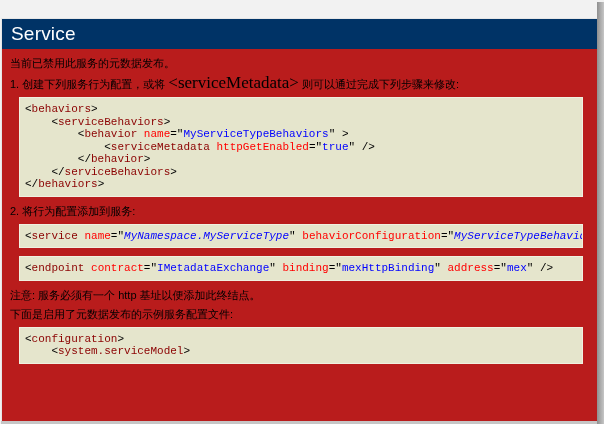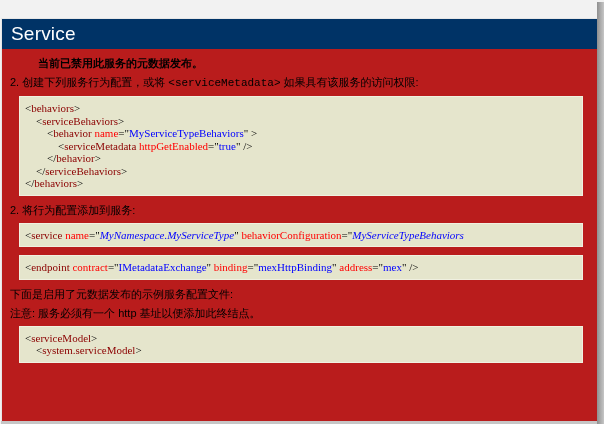--- a/index.html
+++ b/index.html
@@ -25,29 +25,29 @@
     background:#003366;color:#ffffff;
     font-size:19px;font-weight:normal;
     padding:4px 5px 6px 9px;height:20px;
     letter-spacing:0.2px;
   }
   #content{
     padding:8px 12px 0 8px;
     font-size:11px;color:#000000;
   }
   #content p{margin:0 0 6px 0;line-height:13px;}
-  #content p.b{font-weight:bold;margin-left:28px;}
+  #content p.b{font-weight:normal;}
   code.inline{
-    font-family:Liberation Mono, monospace;
-    font-size:11px;color:#000;
+    font-family:Liberation Serif, serif;
+    font-size:17px;color:#000;
   }
   pre.codeblock{
     background:#e5e5cc;border:1px solid #f0f0e0;
     margin:2px 2px 8px 9px;padding:5px;
-    font-family:Liberation Serif, serif;
+    font-family:Liberation Mono, monospace;
     font-size:11px;line-height:12.5px;
     white-space:pre;overflow:hidden;
   }
   .tok-p{color:#000000;}
   .tok-t{color:#8b0000;}
   .tok-a{color:#ff0000;}
   .tok-v{color:#0000ff;}
   .tok-vi{color:#0000ff;font-style:italic;}
   .bottom-dark{
     position:absolute;bottom:7px;left:0;width:100%;height:6px;
@@ -68,35 +68,35 @@
 
 <div class="screenshot">
 
   <div id="heading">
     <span>Service</span>
   </div>
 
   <div id="content">
     <p class="b">当前已禁用此服务的元数据发布。</p>
 
-    <p><span>2. 创建下列服务行为配置，或将 </span><code class="inline">&lt;serviceMetadata&gt;</code><span> 如果具有该服务的访问权限:</span></p>
+    <p><span>1. 创建下列服务行为配置，或将 </span><code class="inline">&lt;serviceMetadata&gt;</code><span> 则可以通过完成下列步骤来修改:</span></p>
 
     <pre class="codeblock"><div><span class="tok-p">&lt;</span><span class="tok-t">behaviors</span><span class="tok-p">&gt;</span></div><div><span class="tok-p">    &lt;</span><span class="tok-t">serviceBehaviors</span><span class="tok-p">&gt;</span></div><div><span class="tok-p">        &lt;</span><span class="tok-t">behavior</span><span class="tok-p"> </span><span class="tok-a">name</span><span class="tok-p">="</span><span class="tok-v">MyServiceTypeBehaviors</span><span class="tok-p">" &gt;</span></div><div><span class="tok-p">            &lt;</span><span class="tok-t">serviceMetadata</span><span class="tok-p"> </span><span class="tok-a">httpGetEnabled</span><span class="tok-p">="</span><span class="tok-v">true</span><span class="tok-p">" /&gt;</span></div><div><span class="tok-p">        &lt;/</span><span class="tok-t">behavior</span><span class="tok-p">&gt;</span></div><div><span class="tok-p">    &lt;/</span><span class="tok-t">serviceBehaviors</span><span class="tok-p">&gt;</span></div><div><span class="tok-p">&lt;/</span><span class="tok-t">behaviors</span><span class="tok-p">&gt;</span></div></pre>
 
     <p>2. 将行为配置添加到服务:</p>
 
     <pre class="codeblock"><div><span class="tok-p">&lt;</span><span class="tok-t">service</span><span class="tok-p"> </span><span class="tok-a">name</span><span class="tok-p">="</span><span class="tok-vi">MyNamespace.MyServiceType</span><span class="tok-p">" </span><span class="tok-a">behaviorConfiguration</span><span class="tok-p">="</span><span class="tok-vi">MyServiceTypeBehaviors</span></div></pre>
 
 
     <pre class="codeblock"><div><span class="tok-p">&lt;</span><span class="tok-t">endpoint</span><span class="tok-p"> </span><span class="tok-a">contract</span><span class="tok-p">="</span><span class="tok-v">IMetadataExchange</span><span class="tok-p">" </span><span class="tok-a">binding</span><span class="tok-p">="</span><span class="tok-v">mexHttpBinding</span><span class="tok-p">" </span><span class="tok-a">address</span><span class="tok-p">="</span><span class="tok-v">mex</span><span class="tok-p">" /&gt;</span></div></pre>
 
+    <p>注意: 服务必须有一个 http 基址以便添加此终结点。</p>
     <p>下面是启用了元数据发布的示例服务配置文件:</p>
-    <p>注意: 服务必须有一个 http 基址以便添加此终结点。</p>
 
-    <pre class="codeblock"><div><span class="tok-p">&lt;</span><span class="tok-t">serviceModel</span><span class="tok-p">&gt;</span></div><div><span class="tok-p">    &lt;</span><span class="tok-t">system.serviceModel</span><span class="tok-p">&gt;</span></div></pre>
+    <pre class="codeblock"><div><span class="tok-p">&lt;</span><span class="tok-t">configuration</span><span class="tok-p">&gt;</span></div><div><span class="tok-p">    &lt;</span><span class="tok-t">system.serviceModel</span><span class="tok-p">&gt;</span></div></pre>
   </div>
 
   <div class="bottom-dark"></div>
   <div class="bottom-scroll">
     <div class="indicator"><span class="ind-green"></span><span class="ind-blue"></span></div>
   </div>
 </div>
 
 <div class="shadow-right"></div>
 <div class="shadow-bottom"></div>

